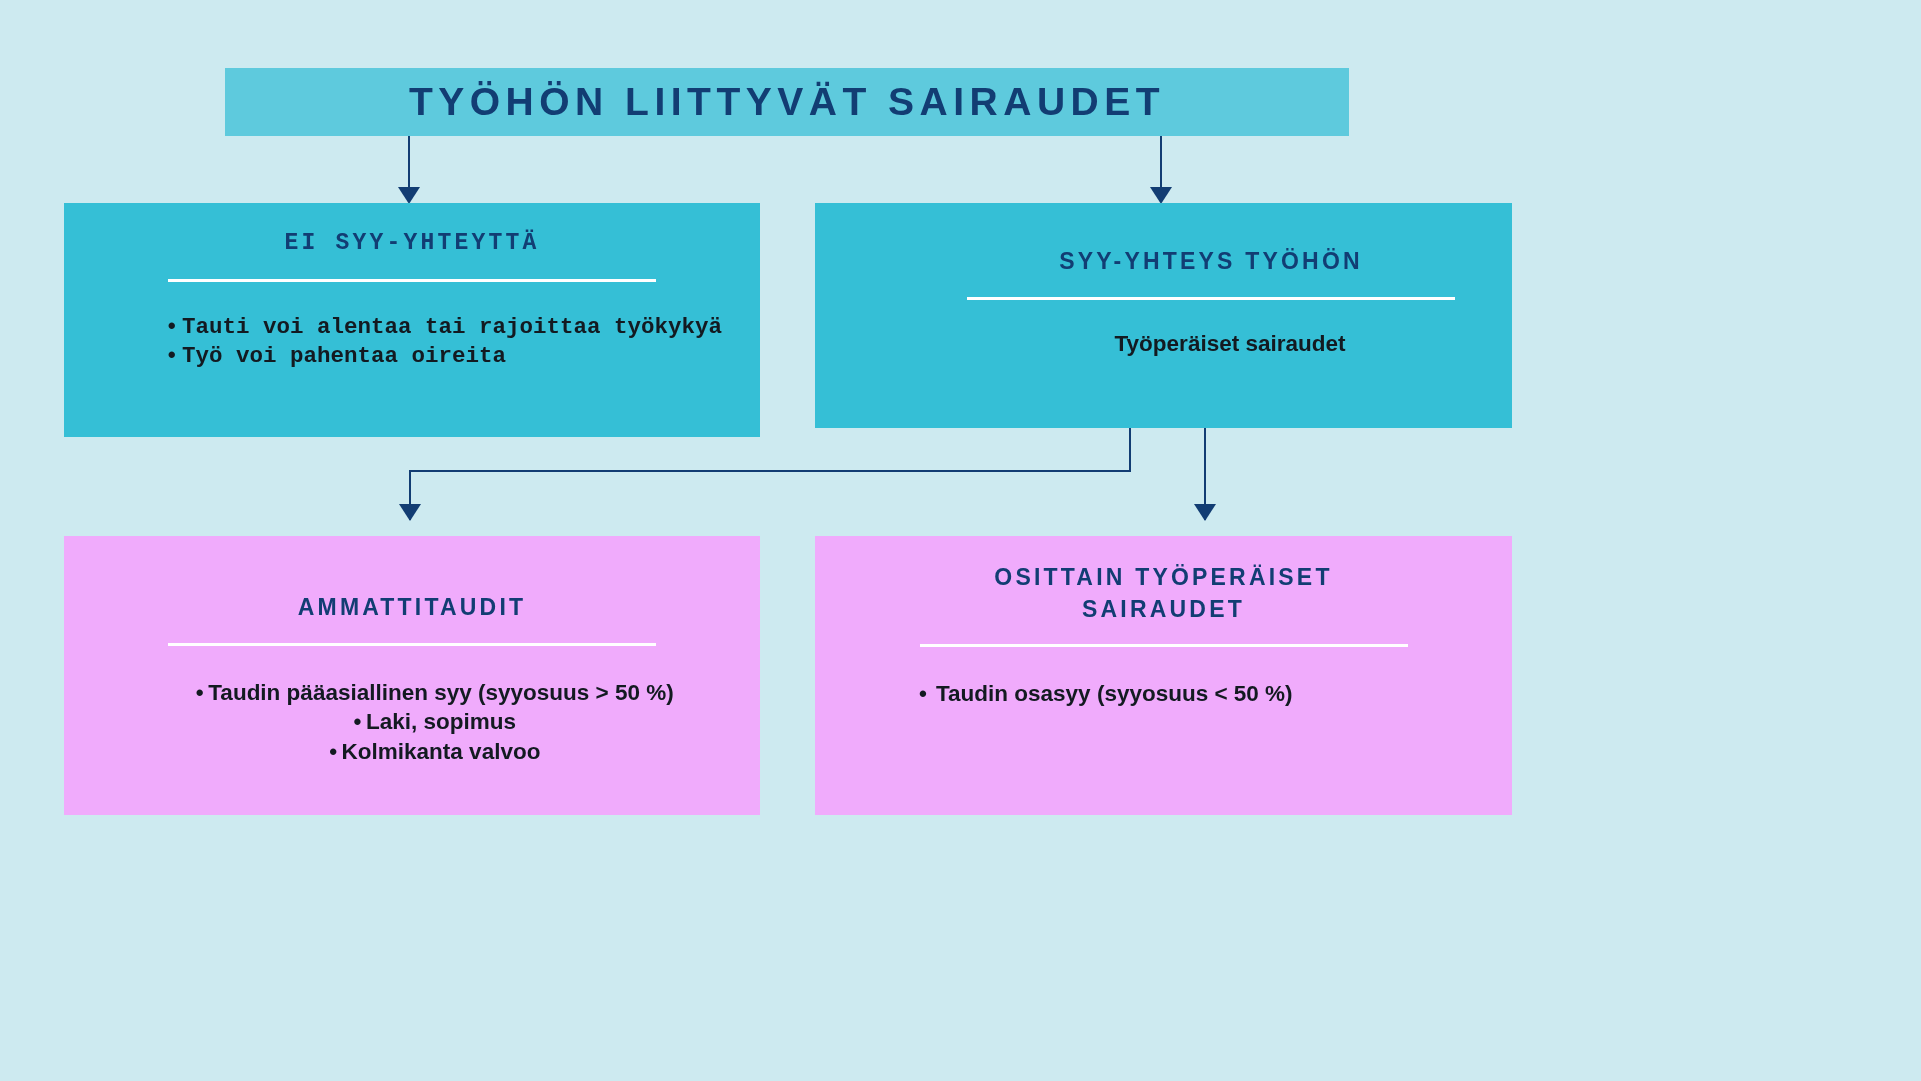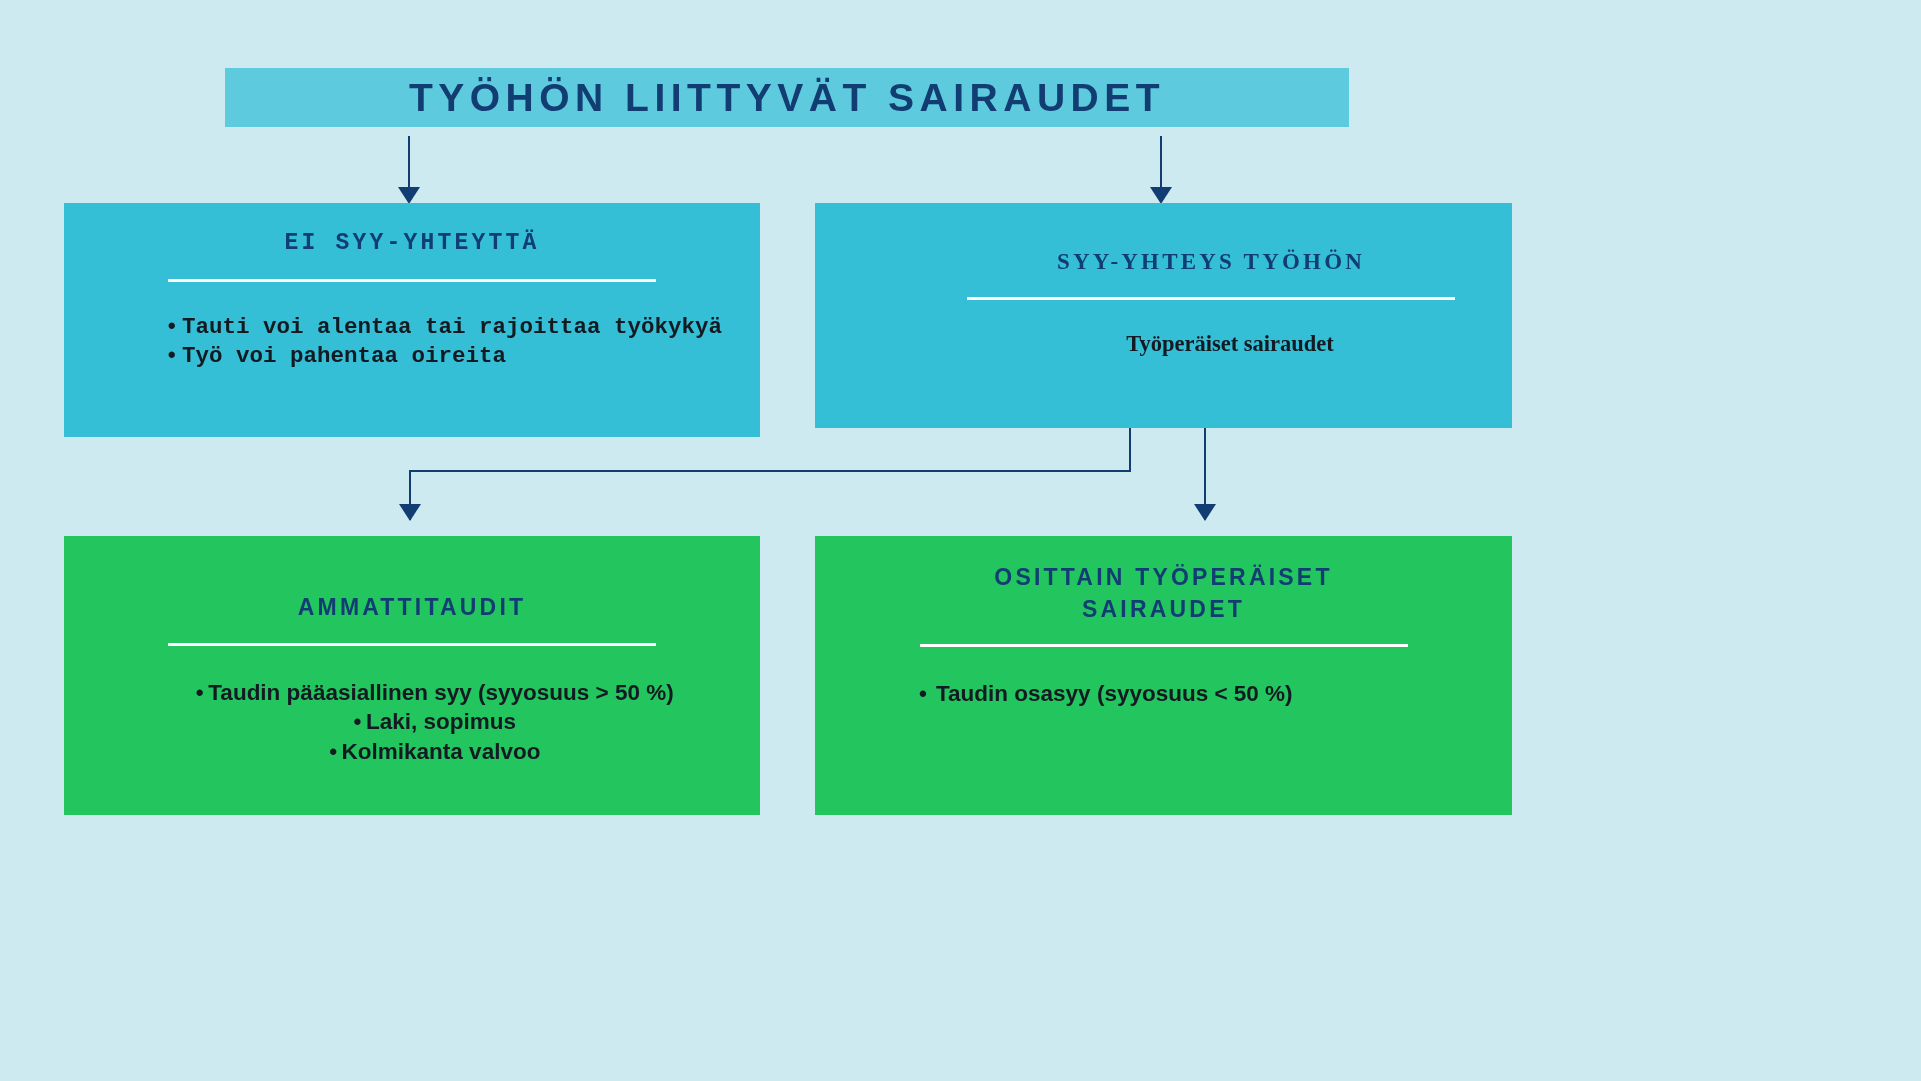--- a/index.html
+++ b/index.html
@@ -20,42 +20,42 @@
 
   
   .box {
     position: absolute;
     box-sizing: border-box;
   }
   .title-box {
     left: 225px;
     top: 68px;
     width: 1124px;
-    height: 59px;
+    height: 68px;
     background: #5ecadd;
     display: flex;
     align-items: center;
     justify-content: center;
   }
   .title-text {
     color: #123d73;
     font-size: 39px;
     font-weight: 700;
     letter-spacing: 5.5px;
     white-space: nowrap;
     font-stretch: condensed;
   }
 
   .mid-box {
     background: #35bfd6;
   }
   .box-l1 { left: 64px;  top: 203px; width: 696px;  height: 234px; font-family: Liberation Mono, monospace; }
   .box-r1 { left: 815px; top: 203px; width: 697px;  height: 225px; }
 
-  .bot-box { background: #22c55e; }
+  .bot-box { background: #f0abfc; }
   .box-l2 { left: 64px;  top: 536px; width: 696px;  height: 279px; }
   .box-r2 { left: 815px; top: 536px; width: 697px;  height: 279px; }
 
   .box-head {
     color: #123d73;
     font-size: 23px;
     font-weight: 700;
     letter-spacing: 3.2px;
     text-align: center;
     line-height: 1.38;
@@ -73,21 +73,21 @@
     line-height: 1.32;
   }
   .box-body .row { white-space: nowrap; }
   .bullet-mark { display: inline-block; width: 17px; }
 
   
   .inner-l1 { position:absolute; left: 0; top: 25px; width: 696px; }
   .inner-l1 .divider { width: 488px; }
   .inner-l1 .box-body { margin: 31px 0 16px 101px; }
 
-  .inner-r1 { position:absolute; left: 0; top: 43px; width: 792px; font-family: Liberation Serif, serif; }
+  .inner-r1 { position:absolute; left: 0; top: 43px; width: 792px; }
   .inner-r1 .divider { width: 488px; }
   .inner-r1 .box-body { margin: 29px 0 0 0; text-align:center; font-weight: 700; padding-left: 38px; }
 
   .inner-l2 { position:absolute; left: 0; top: 56px; width: 696px; }
   .inner-l2 .divider { width: 488px; }
   .inner-l2 .box-body { margin: 32px 0 0 41px; text-align: center; }
 
   .inner-r2 { position:absolute; left: 0; top: 26px; width: 697px; }
   .inner-r2 .divider { width: 488px; }
   .inner-r2 .box-body { margin: 32px 0 0 104px; }

